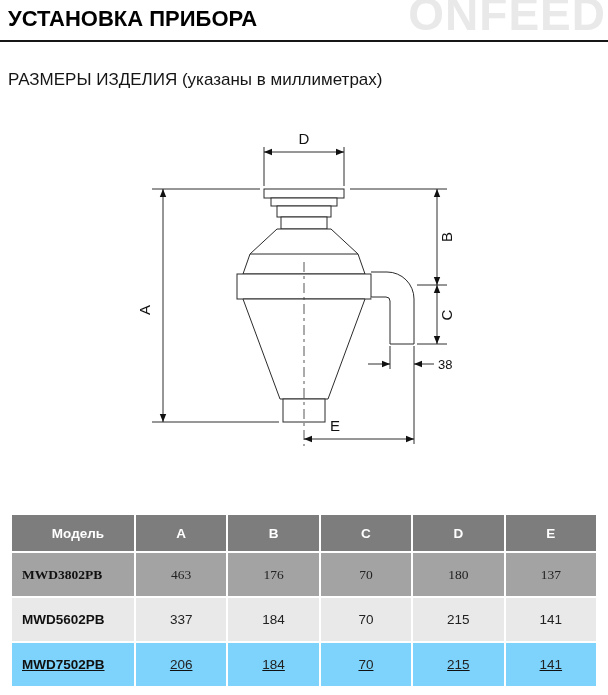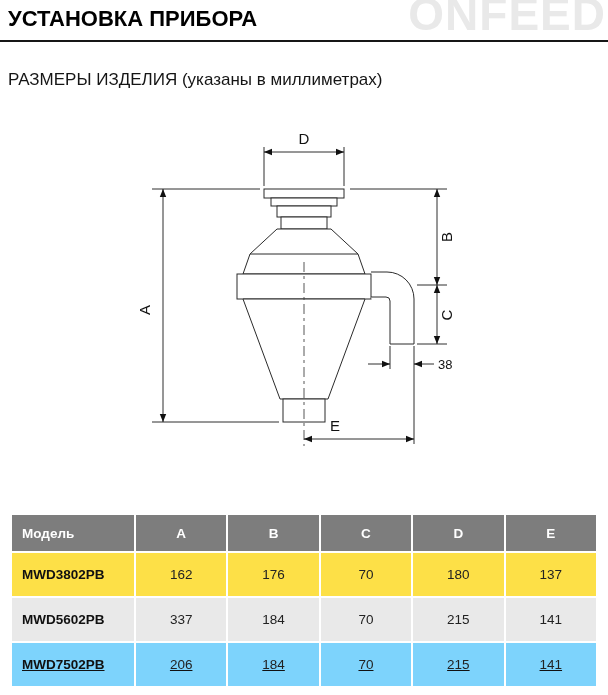--- a/index.html
+++ b/index.html
@@ -9,21 +9,21 @@
              color:#e9e9e9;letter-spacing:1px;z-index:0;user-select:none;}
   .title{position:relative;z-index:1;margin:6px 0 0 8px;font-size:22px;font-weight:bold;color:#000;}
   .rule{border-top:2px solid #161616;margin-top:8px;}
   .subtitle{margin:28px 0 0 8px;font-size:17px;color:#151515;}
   svg.diagram{display:block;margin-top:24px;}
   .dims-table{border-collapse:collapse;margin:24px 10px 0 10px;width:588px;table-layout:fixed;font-size:13.5px;}
   .dims-table th,.dims-table td{border:2px solid #fff;text-align:center;padding:0;}
   .dims-table thead th{height:36px;font-weight:bold;}
   .dims-table tbody td{height:43px;color:#222;}
   .col-model{width:112px;}
-  .dims-table th.model-h{text-align:left;padding-left:10px;}
+  .dims-table th.model-h{text-align:center;padding-left:10px;}
   .dims-table td.model{text-align:left;padding-left:10px;font-weight:bold;color:#111;}
   .dev{stroke:#2b2b2b;stroke-width:1;fill:#fff;}
   .dim{stroke:#161616;stroke-width:0.9;fill:none;}
   .dimtxt{font-family:"Liberation Sans",sans-serif;font-size:15px;fill:#111;}
   .dimtxt-s{font-family:"Liberation Sans",sans-serif;font-size:13px;fill:#111;}
 </style>
 </head>
 <body>
 
 <div class="page">
@@ -103,23 +103,23 @@
       <tr>
         <th class="col-model model-h" style="background: rgb(125, 125, 125); color: rgb(255, 255, 255);">Модель</th>
         <th style="background: rgb(125, 125, 125); color: rgb(255, 255, 255);">A</th>
         <th style="background: rgb(125, 125, 125); color: rgb(255, 255, 255);">B</th>
         <th style="background: rgb(125, 125, 125); color: rgb(255, 255, 255);">C</th>
         <th style="background: rgb(125, 125, 125); color: rgb(255, 255, 255);">D</th>
         <th style="background: rgb(125, 125, 125); color: rgb(255, 255, 255);">E</th>
       </tr>
     </thead>
     <tbody>
-      <tr style="background: #fde047;">
+      <tr style="background: #a3a3a3; font-family: Liberation Serif, serif;">
         <td class="model">MWD3802PB</td>
-        <td>162</td>
+        <td>463</td>
         <td>176</td>
         <td>70</td>
         <td>180</td>
         <td>137</td>
       </tr>
       <tr style="background: rgb(233, 233, 233); margin-top: 12px;">
         <td class="model">MWD5602PB</td>
         <td>337</td>
         <td>184</td>
         <td>70</td>

